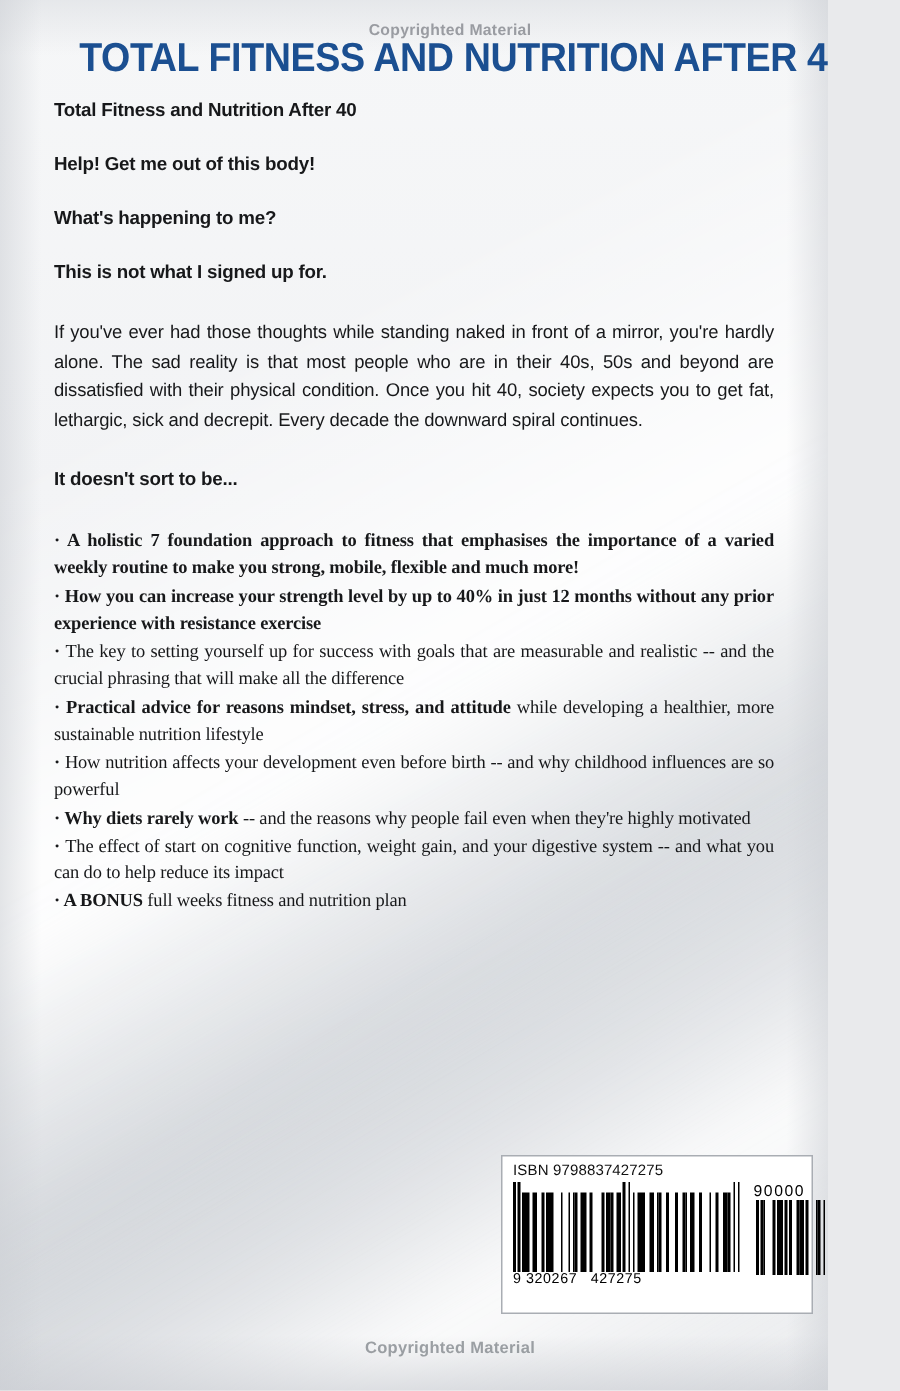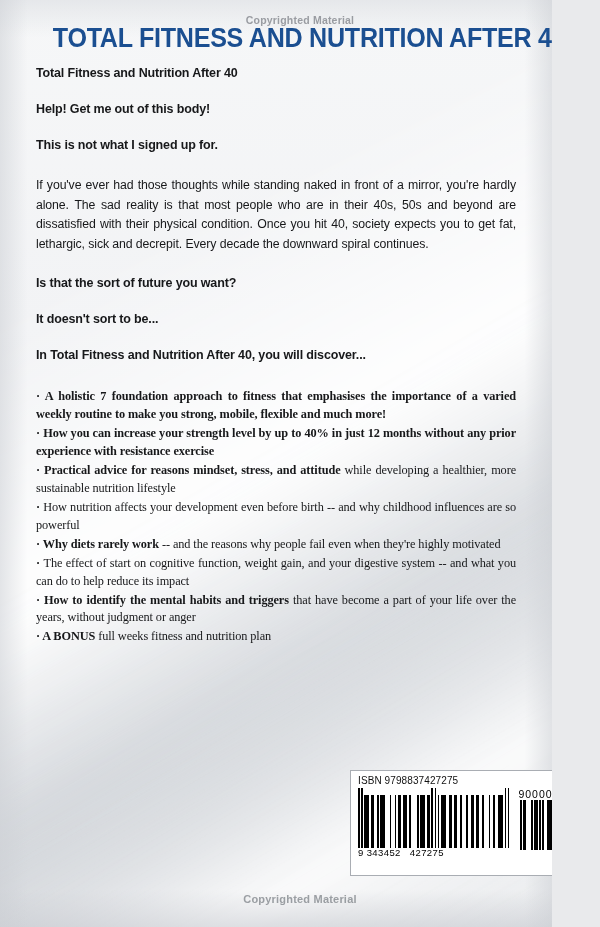--- a/index.html
+++ b/index.html
@@ -168,21 +168,21 @@
     text-indent: 0;
   }
   .bullets li .dot { font-weight: 700; }
   .bullets li b { font-weight: 700; }
   .bullets li.all-bold { font-weight: 700; }
 
   
   .barcode-box {
     position: absolute;
     z-index: 5;
-    left: 350px;
+    left: 334px;
     top: 770px;
     width: 208px;
     height: 106px;
     background: #ffffff;
     border: 1px solid #a9adb3;
     box-sizing: border-box;
     padding: 4px 7px 3px 7px;
   }
   .isbn-text {
     font-size: 10px;
@@ -238,36 +238,35 @@
 
   <div class="watermark-top">Copyrighted Material</div>
 
   <div class="content">
 
     <h1 class="title">TOTAL FITNESS AND NUTRITION AFTER 40</h1>
 
     <p class="subtitle">Total Fitness and Nutrition After 40</p>
 
     <p class="hook">Help! Get me out of this body!</p>
+    <p class="hook">What's happening to me?</p>
     <p class="hook">This is not what I signed up for.</p>
 
     <p class="para">If you've ever had those thoughts while standing naked in front of a mirror, you're hardly alone. The sad reality is that most people who are in their 40s, 50s and beyond are dissatisfied with their physical condition. Once you hit 40, society expects you to get fat, lethargic, sick and decrepit. Every decade the downward spiral continues.</p>
 
-    <p class="hook">Is that the sort of future you want?</p>
     <p class="hook">It doesn't sort to be...</p>
-    <p class="hook">In Total Fitness and Nutrition After 40, you will discover...</p>
 
     <ul class="bullets">
         <li class="all-bold"><span class="dot">· </span><span>A holistic 7 foundation approach to fitness that emphasises the importance of a varied weekly routine to make you strong, mobile, flexible and much more!</span></li>
         <li class="all-bold"><span class="dot">· </span><span>How you can increase your strength level by up to 40% in just 12 months without any prior experience with resistance exercise</span></li>
+        <li><span class="dot">· </span><span>The key to setting yourself up for success with goals that are measurable and realistic -- and the crucial phrasing that will make all the difference</span></li>
         <li><span class="dot">· </span><b>Practical advice for reasons mindset, stress, and attitude</b><span> while developing a healthier, more sustainable nutrition lifestyle</span></li>
         <li><span class="dot">· </span><span>How nutrition affects your development even before birth -- and why childhood influences are so powerful</span></li>
         <li><span class="dot">· </span><b>Why diets rarely work</b><span> -- and the reasons why people fail even when they're highly motivated</span></li>
         <li><span class="dot">· </span><span>The effect of start on cognitive function, weight gain, and your digestive system -- and what you can do to help reduce its impact</span></li>
-        <li><span class="dot">· </span><b>How to identify the mental habits and triggers</b><span> that have become a part of your life over the years, without judgment or anger</span></li>
         <li><span class="dot">· </span><b>A BONUS</b><span> full weeks fitness and nutrition plan</span></li>
       </ul>
 
   </div>
 
   <div class="barcode-box">
     <div class="isbn-text">ISBN 9798837427275</div>
     <div class="bc-row">
       <div class="bc-main">
         <div class="bc-bars">
@@ -362,21 +361,21 @@
             <i class="s" style="width: 1.6px;"></i>
             <i class="s" style="width: 1.6px;"></i>
             <i class="s" style="width: 1.6px;"></i>
             <i class="g" style="width: 1.6px; background: transparent;"></i>
             <i class="g" style="width: 1.6px;"></i>
             <i class="g" style="width: 1.6px; background: transparent;"></i>
             <i class="g" style="width: 1.6px;"></i>
           </div>
         <div class="bc-digits">
           <span class="d-lead">9</span>
-          <span class="d-grp">343452</span>
+          <span class="d-grp">320267</span>
           <span>427275</span>
         </div>
       </div>
       <div class="bc-supp">
         <div class="bc-supp-num">90000</div>
         <div class="bc-bars">
             <i class="g" style="width: 1.6px; background: transparent;"></i>
             <i class="g" style="width: 1.6px;"></i>
             <i class="g" style="width: 1.6px; background: transparent;"></i>
             <i class="g" style="width: 1.6px;"></i>

